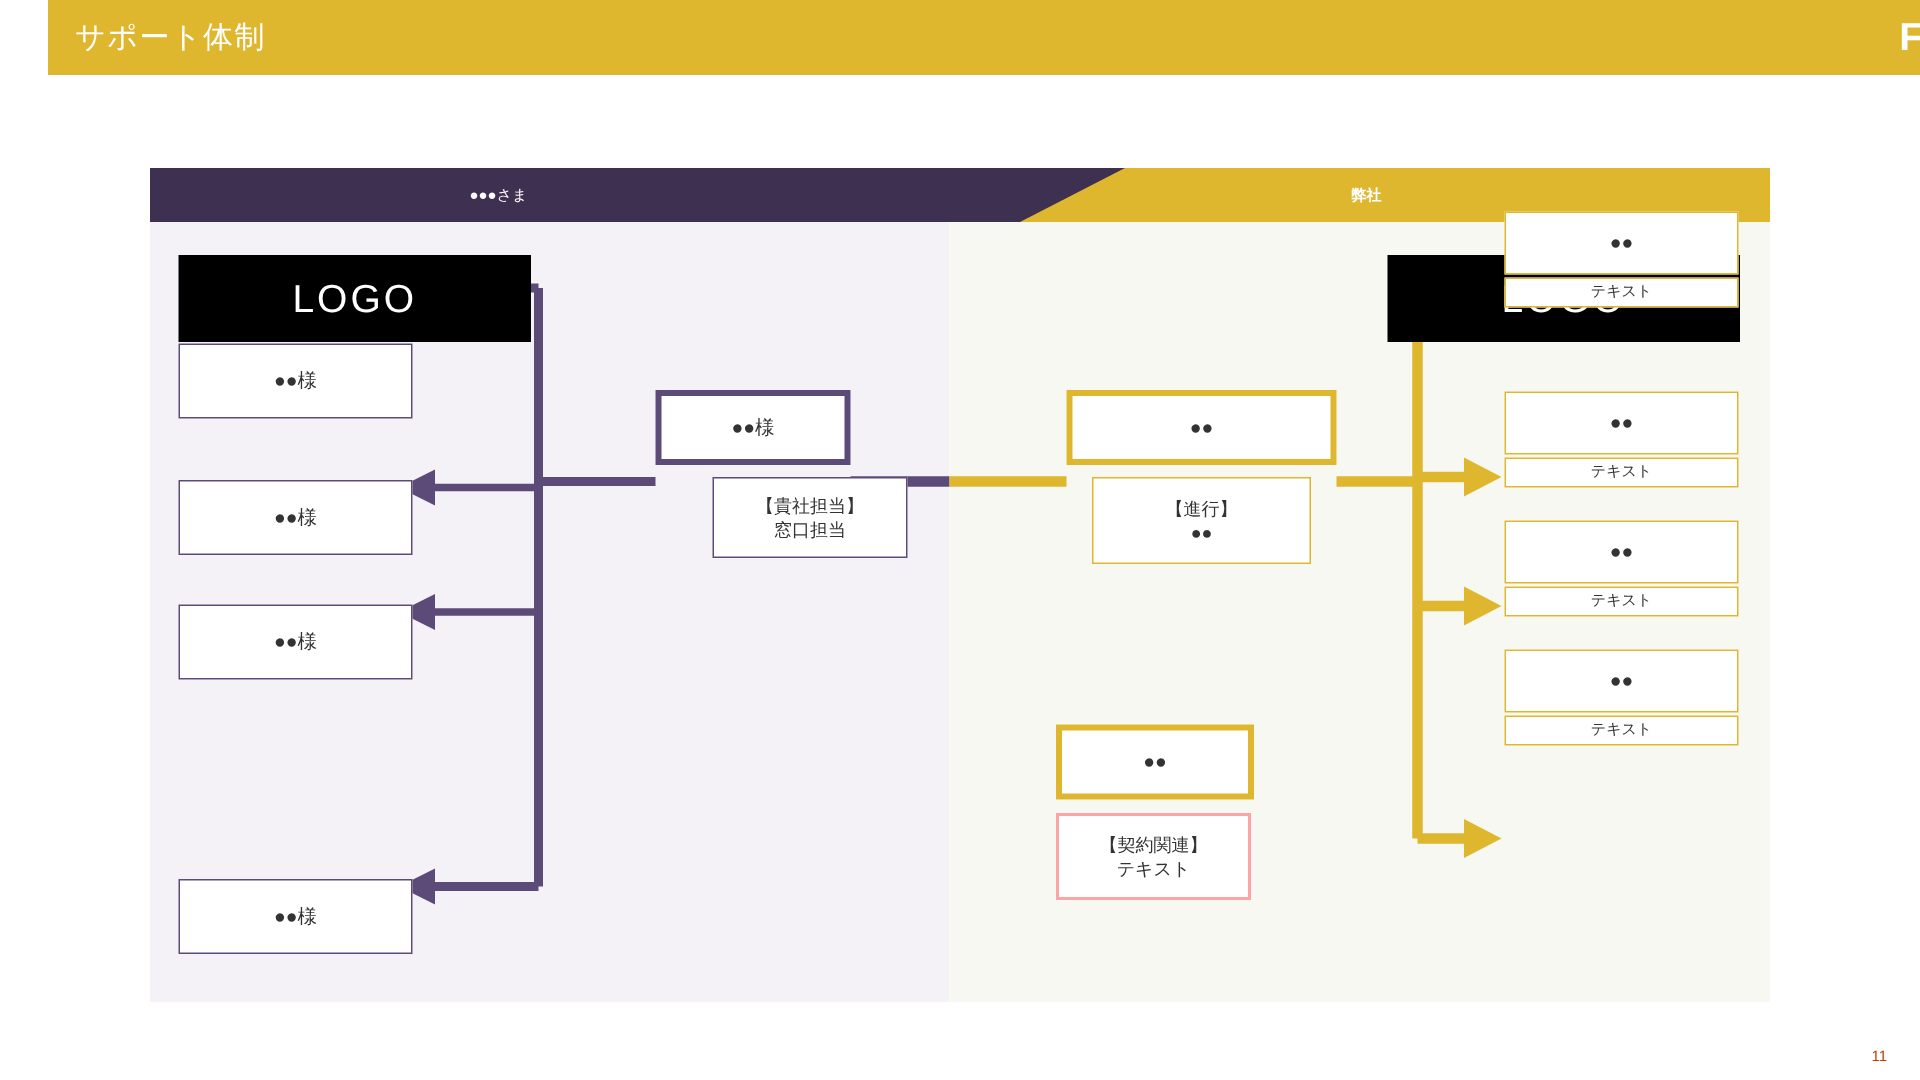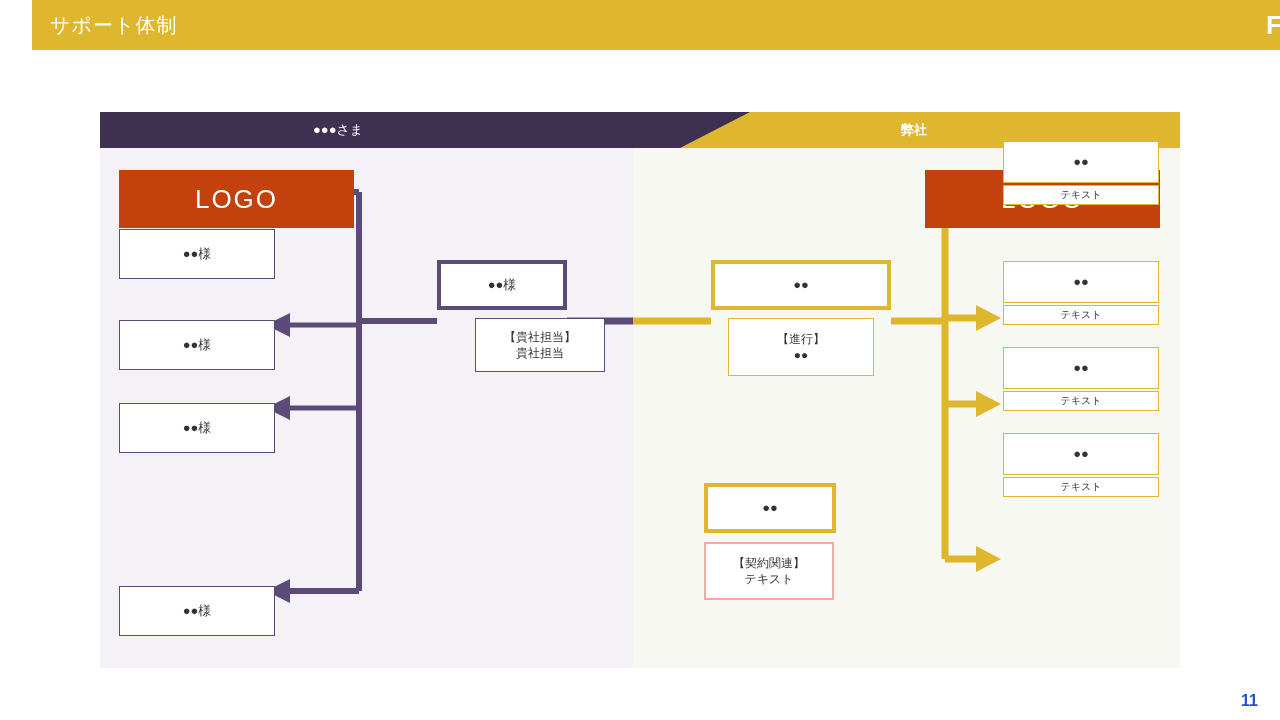--- a/index.html
+++ b/index.html
@@ -83,41 +83,41 @@
     width: 1080px;
     height: 36px;
     background: #dfb72f;
     clip-path: polygon(580px 36px, 650px 0px, 1080px 0px, 1080px 36px);
   }
   .banner-label {
     position: absolute;
     top: 50%;
     transform: translateY(-50%);
     color: #ffffff;
-    font-size: 13px;
+    font-size: 10px;
     white-space: nowrap;
   }
   .banner-label-left { left: 213px; }
   .banner-label-right { left: 801px; font-weight: bold; }
 
   
   .panel {
     position: absolute;
     top: 36px;
     height: 520px;
   }
   .panel-left  { left: 0;     width: 533px; background: #f5f2f7; }
   .panel-right { left: 533px; width: 547px; background: #f7f8f1; }
 
   
   .logo-box {
     position: absolute;
     width: 235px;
     height: 58px;
-    background: #c2410c;
+    background: #000000;
     display: flex;
     align-items: center;
     justify-content: center;
   }
   .logo-box span {
     color: #ffffff;
     font-size: 26px;
     letter-spacing: 2px;
   }
   .logo-left  { left: 19px;  top: 58px; }
@@ -225,23 +225,22 @@
     width: 1080px;
     height: 520px;
     pointer-events: none;
   }
 
   
   .page-num {
     position: absolute;
     right: 22px;
     bottom: 10px;
-    font-size: 16px;
-    color: #1d4ed8;
-    font-weight: bold;
+    font-size: 10px;
+    color: #c2410c;
   }
 </style>
 </head>
 <body>
 
 <div class="header">
   <div class="header-title">サポート体制</div>
   <div class="header-logo">F</div>
 </div>
 
@@ -313,21 +312,21 @@
     <div class="box client-box" style="top:474px;">
         <span class="dots">●●様</span>
       </div>
 
     <div class="box left-main">
       <span class="dots">●●様</span>
     </div>
     <div class="box left-sub">
       <span>
         <span>【貴社担当】</span><br>
-        <span>貴社担当</span>
+        <span>窓口担当</span>
       </span>
     </div>
 
     <div class="logo-box logo-right">
       <span>LOGO</span>
     </div>
 
     <div class="box right-main">
       <span class="dots">●●</span>
     </div>

